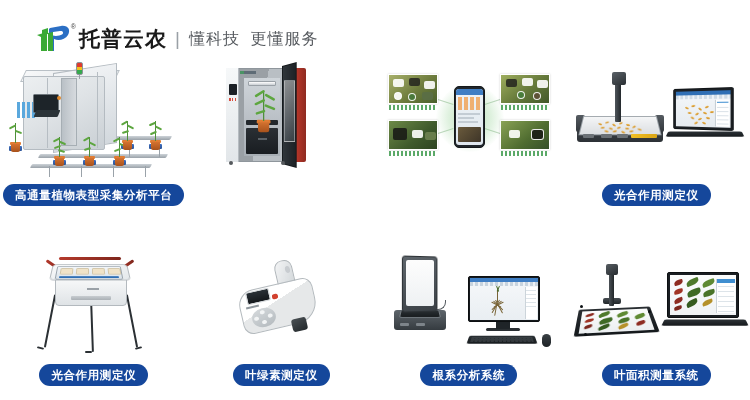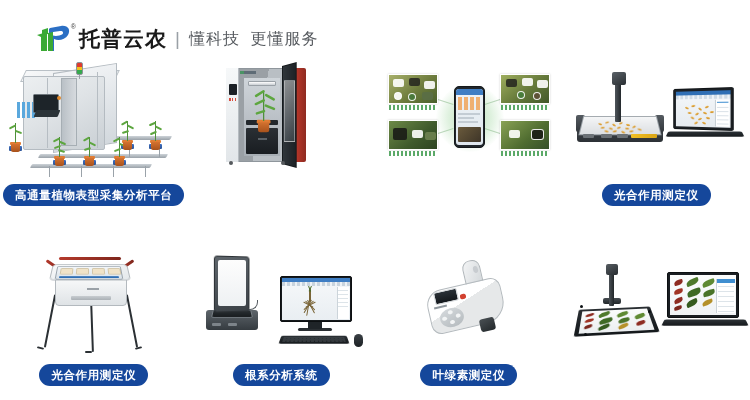--- a/index.html
+++ b/index.html
@@ -567,20 +567,40 @@
           <div class="c5-tile" style="left:51px;top:2px;"></div>
           <div class="c5-bar"></div>
         </div>
         <div class="abs" style="left:78px;top:40px;width:12px;height:1.6px;background:#9aa1a7;"></div>
       </div>
       <div class="label">光合作用测定仪</div>
     </div>
 
     <div class="cell">
       <div class="art">
+        <div class="abs c6-arm"></div>
+        <div class="abs c6-armdot"></div>
+        <div class="abs c6-red"></div>
+        <div class="abs c6-body"></div>
+        <div class="abs c6-disp"></div>
+        <div class="abs c6-redbtn"></div>
+        <div class="abs c6-brand"></div>
+        <div class="abs c6-pad">
+          <div class="c6-padb" style="left:9px;top:2px;"></div>
+          <div class="c6-padb" style="left:2px;top:7px;"></div>
+          <div class="c6-padb" style="left:16px;top:7px;"></div>
+          <div class="c6-padb" style="left:9px;top:12px;"></div>
+        </div>
+        <div class="abs c6-tip"></div>
+      </div>
+      <div class="label">叶绿素测定仪</div>
+    </div>
+
+    <div class="cell">
+      <div class="art">
         <div class="abs c7-cable"></div>
         <div class="abs c7-base"></div>
         <div class="abs c7-glass"></div>
         <div class="abs c7-btn" style="left:16px;"></div>
         <div class="abs c7-btn" style="left:32px;"></div>
         <div class="abs c7-lid"></div>
         <div class="abs c7-lidin"></div>
 
         <div class="abs c7-foot2"></div>
         <div class="abs c7-stand"></div>
@@ -609,40 +629,20 @@
         <div class="abs c7-kbd">
             <div class="c7-keys"></div>
           </div>
         <div class="abs c7-mouse"></div>
       </div>
       <div class="label">根系分析系统</div>
     </div>
 
     <div class="cell">
       <div class="art">
-        <div class="abs c6-arm"></div>
-        <div class="abs c6-armdot"></div>
-        <div class="abs c6-red"></div>
-        <div class="abs c6-body"></div>
-        <div class="abs c6-disp"></div>
-        <div class="abs c6-redbtn"></div>
-        <div class="abs c6-brand"></div>
-        <div class="abs c6-pad">
-          <div class="c6-padb" style="left:9px;top:2px;"></div>
-          <div class="c6-padb" style="left:2px;top:7px;"></div>
-          <div class="c6-padb" style="left:16px;top:7px;"></div>
-          <div class="c6-padb" style="left:9px;top:12px;"></div>
-        </div>
-        <div class="abs c6-tip"></div>
-      </div>
-      <div class="label">叶绿素测定仪</div>
-    </div>
-
-    <div class="cell">
-      <div class="art">
         <div class="abs c8-lap-base"></div>
         <div class="abs c8-lap-screen">
           <div class="c8-lap-disp">
             <div class="c8-panel">
               <div class="c8-ptitle"></div>
               <div class="c8-pline" style="top:7px;"></div>
               <div class="c8-pline" style="top:12px;"></div>
               <div class="c8-pline" style="top:17px;"></div>
               <div class="c8-pline" style="top:22px;"></div>
               <div class="c8-pline" style="top:27px;"></div>
@@ -675,15 +675,16 @@
           <div class="leaf" style="left:54px;top:8px;width:12px;height:6px;background:#5f8a33;transform:rotate(-16deg);"></div>
           <div class="leaf" style="left:54px;top:18px;width:10px;height:5px;background:#8e2c22;transform:rotate(-14deg);"></div>
         </div>
         <div class="abs c8-corner" style="left:9px;top:57px;"></div>
         <div class="abs c8-corner" style="left:77px;top:62px;"></div>
         <div class="abs c8-corner" style="left:13px;top:85px;"></div>
         <div class="abs c8-armb"></div>
         <div class="abs c8-arm"></div>
         <div class="abs c8-head"></div>
       </div>
+      <div class="label">叶面积测量系统</div>
     </div>
   </div>
 </div>
 
 </body></html>

